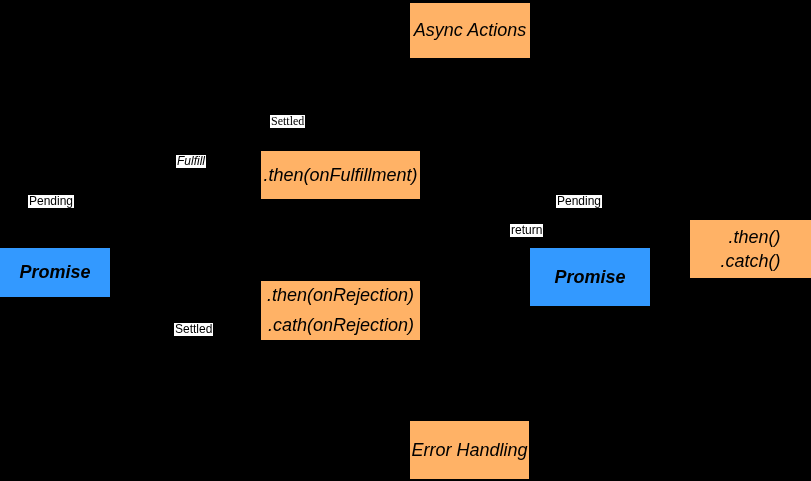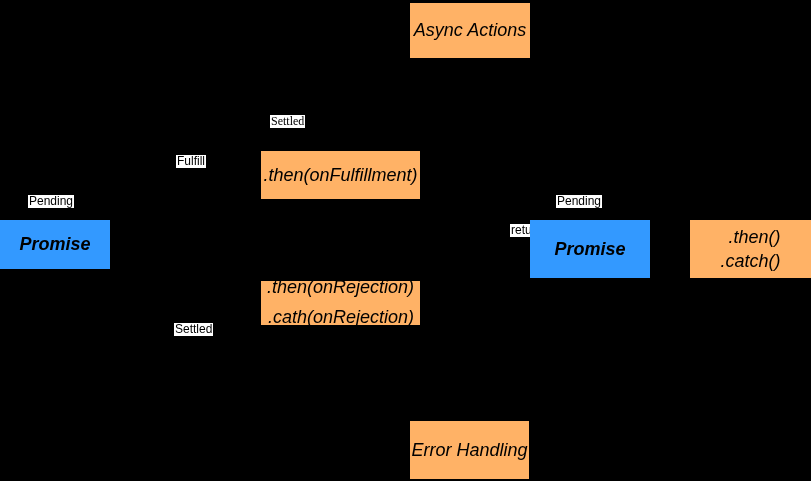--- a/index.html
+++ b/index.html
@@ -19,42 +19,42 @@
     align-items: center;
     justify-content: center;
     text-align: right;
     font-size: 18px;
     color: var(--text, #000);
     white-space: pre-line;
     line-height: 1.5;
     font-style: italic;
   }
   .node.orange { background: var(--orange, #FFB266); }
-  .node.blue   { background: var(--blue, #3399FF); font-weight: bold; }
+  .node.blue   { background: var(--blue, #3399FF); font-weight: bold; margin-top: 28px; }
 
   
   #n-async      { left: 410px; top: 3px;   width: 120px; height: 55px; }
   #n-fulfill    { left: 261px; top: 151px; width: 159px; height: 48px; }
   #n-promise-l  { left: 0px;   top: 220px; width: 110px; height: 49px; }
-  #n-rejection  { left: 261px; top: 281px; width: 159px; height: 44px; line-height: 1.65; }
+  #n-rejection  { left: 261px; top: 281px; width: 159px; height: 59px; line-height: 1.65; }
   #n-promise-r  { left: 530px; top: 220px; width: 120px; height: 58px; }
   #n-catch      { left: 690px; top: 220px; width: 121px; height: 58px; line-height: 1.35; }
   #n-error      { left: 410px; top: 421px; width: 119px; height: 58px; }
 
   .edge-label {
     position: absolute;
     background: var(--label_bg, #FFF);
     color: var(--text, #000);
     font-size: 12px;
     line-height: 13px;
     padding: 0 1px;
     white-space: nowrap;
   }
   #l-settled   { left: 270px; top: 115px; font-family: Liberation Serif, serif; }
-  #l-fulfill   { left: 176px; top: 155px; }
+  #l-fulfill   { left: 176px; top: 155px; font-style: italic; }
   #l-pending-l { left: 28px;  top: 195px; }
   #l-reject    { left: 174px; top: 323px; }
   #l-return    { left: 493px; top: 224px; margin-left: 17px; }
   #l-pending-r { left: 556px; top: 195px; }
 </style>
 </head>
 <body>
 
 <div id="canvas">
 

